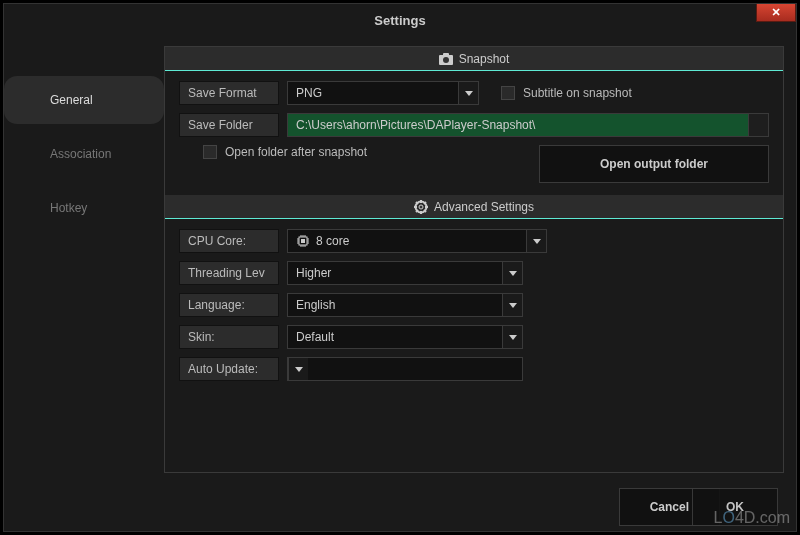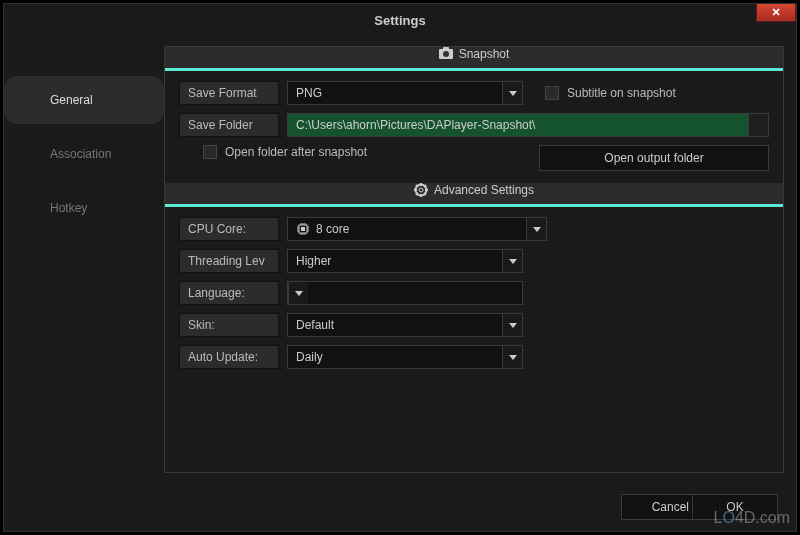--- a/index.html
+++ b/index.html
@@ -74,24 +74,25 @@
   .panel {
     border: 1px solid #3a3a3a;
     background: #1a1a1a;
     height: 100%;
     padding: 0;
   }
   .section-header {
     background: #2c2c2c;
     height: 24px;
     display: flex;
+    align-items: center;
     justify-content: center;
     gap: 6px;
     color: #ccc;
-    border-bottom: 3px solid #5eead4;
+    border-bottom: 1px solid #5eead4;
   }
   .section-header .hicon { display: inline-flex; }
   .section-body {
     padding: 10px 14px;
   }
   .row {
     display: flex;
     align-items: center;
     gap: 8px;
     margin-bottom: 8px;
@@ -157,29 +158,30 @@
     align-items: center;
     gap: 8px;
   }
   .checkbox {
     width: 14px; height: 14px;
     background: #2a2a2a;
     border: 1px solid #444;
     cursor: pointer;
   }
   .btn {
-    height: 26px;
+    height: 38px;
     background: #111;
     border: 1px solid #3a3a3a;
     color: #ccc;
     padding: 0 30px;
     display: flex;
     align-items: center;
     justify-content: center;
     cursor: pointer;
+    font-weight: bold;
   }
   .btn.wide { width: 230px; }
   .row-after-snapshot {
     display: flex;
     align-items: flex-start;
     justify-content: space-between;
     margin-top: 6px;
     margin-bottom: 2px;
     padding-left: 24px;
   }
@@ -241,21 +243,21 @@
                 <rect x="0" y="2" width="14" height="10" rx="1" fill="#ccc"></rect>
                 <rect x="4" y="0" width="6" height="3" rx="1" fill="#ccc"></rect>
                 <circle cx="7" cy="7" r="3" fill="#333"></circle>
               </svg>
           </span>
           <span>Snapshot</span>
         </div>
         <div class="section-body">
           <div class="row">
             <div class="label-box">Save Format</div>
-            <div class="select" style="width:236px">
+            <div class="select" style="width:192px">
               <span class="value">PNG</span>
               <span class="arrow">
                 <svg width="8" height="5">
                     <path d="M0 0 L8 0 L4 5 Z" fill="#ccc"></path>
                   </svg>
               </span>
             </div>
             <div class="checkbox-wrap" style="margin-left:14px">
               <span class="checkbox"></span>
               <span>Subtitle on snapshot</span>
@@ -342,20 +344,21 @@
                   <svg width="8" height="5">
                     <path d="M0 0 L8 0 L4 5 Z" fill="#ccc"></path>
                   </svg>
                 </span>
             </div>
           </div>
 
           <div class="row">
             <div class="label-box">Language:</div>
             <div class="select" style="width:236px">
+              <span class="value">English</span>
               <span class="arrow">
                   <svg width="8" height="5">
                     <path d="M0 0 L8 0 L4 5 Z" fill="#ccc"></path>
                   </svg>
                 </span>
             </div>
           </div>
 
           <div class="row">
             <div class="label-box">Skin:</div>
@@ -365,21 +368,20 @@
                   <svg width="8" height="5">
                     <path d="M0 0 L8 0 L4 5 Z" fill="#ccc"></path>
                   </svg>
                 </span>
             </div>
           </div>
 
           <div class="row">
             <div class="label-box">Auto Update:</div>
             <div class="select" style="width:236px">
-              <span class="value">Daily</span>
               <span class="arrow">
                   <svg width="8" height="5">
                     <path d="M0 0 L8 0 L4 5 Z" fill="#ccc"></path>
                   </svg>
                 </span>
             </div>
           </div>
 
         </div>
       </div>

